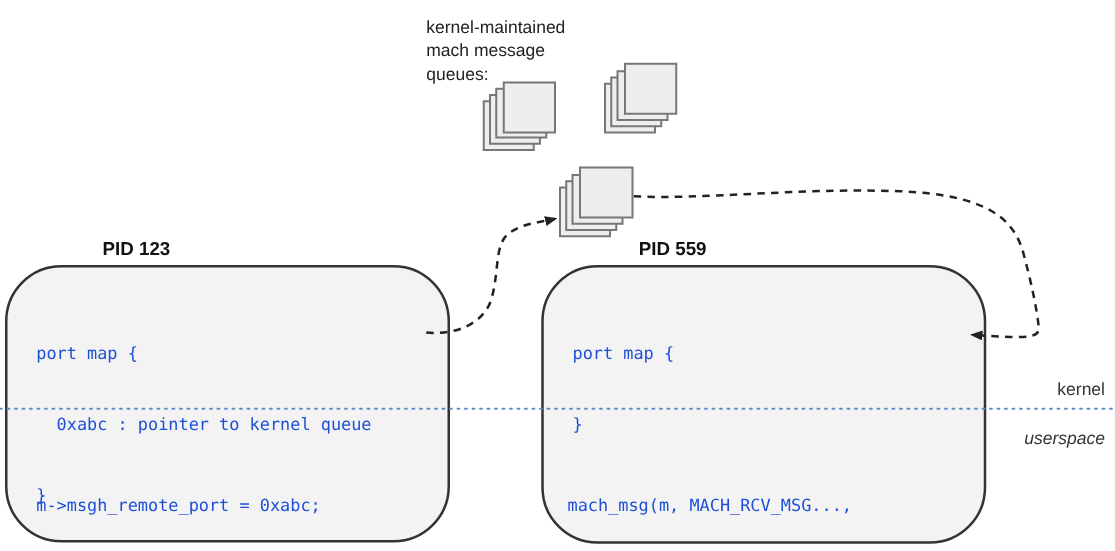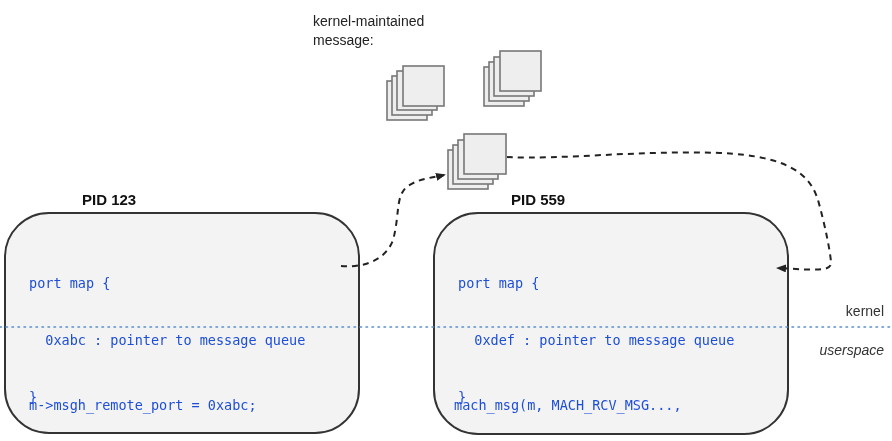--- a/index.html
+++ b/index.html
@@ -1,18 +1,18 @@
 <!DOCTYPE html>
 <html><head>
   <meta charset="utf-8">
   <style>
     html, body { margin: 0; padding: 0; background: #ffffff; }
     body { width: 892px; height: 441px; position: relative; overflow: hidden; font-family: "Liberation Sans", sans-serif; }
     svg.diagram { position: absolute; left: 0; top: 0; width: 892px; height: 441px; }
-    .caption { position: absolute; font-family: "Liberation Sans", sans-serif; font-size: 14px; color: #222; line-height: 19px; }
+    .caption { position: absolute; font-family: "Liberation Sans", sans-serif; font-size: 14px; color: #222; line-height: 19px; margin-left: 28px; }
     .pid-label { position: absolute; font-family: "Liberation Sans", sans-serif; font-weight: bold; font-size: 15px; color: #111; width: 200px; }
     .code { position: absolute; font-family: "DejaVu Sans Mono", monospace; font-size: 13.5px; color: #1d4ed8; line-height: 19px; white-space: pre; }
     .region-label { position: absolute; right: 8px; font-family: "Liberation Sans", sans-serif; font-size: 14px; color: #333; text-align: right; margin-left: 26px; }
   </style>
 </head>
 <body>
 
 <svg class="diagram" viewBox="0 0 892 441" xmlns="http://www.w3.org/2000/svg">
   <defs>
     <marker id="arrowhead" markerWidth="10" markerHeight="8" refX="8" refY="4" orient="auto" markerUnits="userSpaceOnUse">
@@ -46,40 +46,40 @@
     <rect x="464" y="134" width="42" height="40"></rect>
   </g>
 
   <path d="M341,266 C360,268 385,262 393,240 C400,215 395,195 408,186 C420,178 432,178 444,175" fill="none" stroke="#222" stroke-width="2" stroke-dasharray="6,5" marker-end="url(#arrowhead)"></path>
 
   <path d="M507,157 C560,160 640,150 720,153 C790,156 810,175 818,200 C825,225 830,250 831,262 C832,272 815,270 778,268" fill="none" stroke="#222" stroke-width="2" stroke-dasharray="6,5" marker-end="url(#arrowhead)"></path>
 </svg>
 
 <div class="caption" style="left:313px; top:12px;">
   <div>kernel-maintained</div>
-  <div>message:</div>
+  <div>mach message</div>
+  <div>queues:</div>
 </div>
 
 <div class="pid-label" style="left:82px; top:191px;">PID 123</div>
 <div class="pid-label" style="left:511px; top:191px;">PID 559</div>
 
 <div class="code" style="left:29px; top:236px;">
   <div>port map {</div>
-  <div>  0xabc : pointer to message queue</div>
+  <div>  0xabc : pointer to kernel queue</div>
   <div>}</div>
 </div>
 
 <div class="code" style="left:29px; top:358px;">
   <div>m-&gt;msgh_remote_port = 0xabc;</div>
   
 </div>
 
 <div class="code" style="left:458px; top:236px;">
   <div>port map {</div>
-  <div>  0xdef : pointer to message queue</div>
   <div>}</div>
 </div>
 
 <div class="code" style="left:454px; top:358px;">
   <div>mach_msg(m, MACH_RCV_MSG...,</div>
   
 </div>
 
 <div class="region-label" style="top:303px;">kernel</div>
 <div class="region-label" style="top:342px;font-style:italic;">userspace</div>

